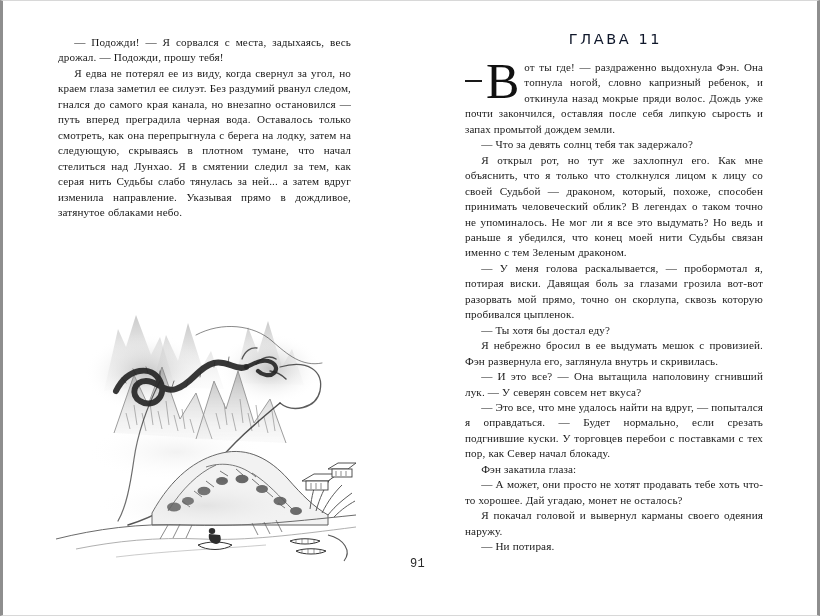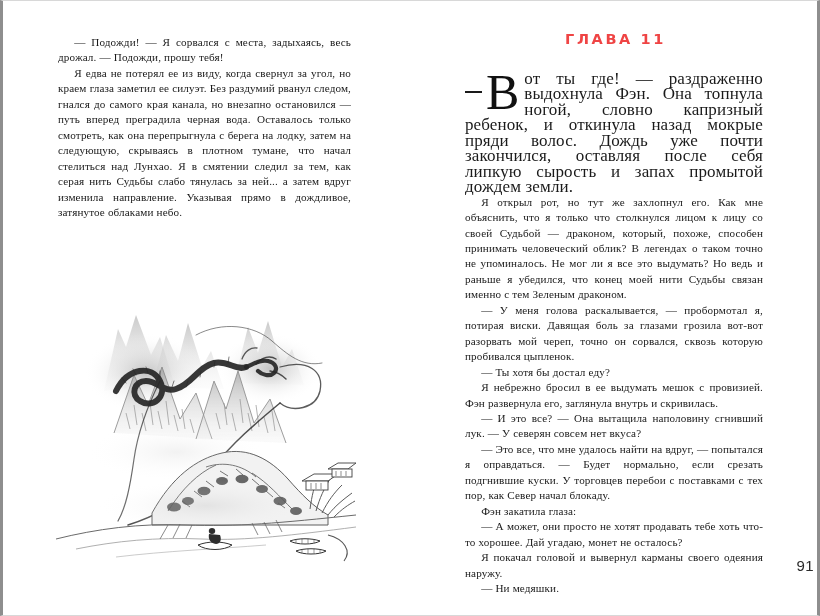--- a/index.html
+++ b/index.html
@@ -62,23 +62,23 @@
     word-spacing: 0.01em;
     letter-spacing: 0.12px;
   }
 
   
   #chapter-heading {
     font-family: "DejaVu Sans", sans-serif;
     font-size: 14.5px;
     letter-spacing: 2.6px;
     text-align: center;
-    color: #ef4444;
-    margin: 0 0 24px 0;
-    font-weight: 700;
+    color: #0f172a;
+    margin: 0 0 13px 0;
+    font-weight: 400;
     padding-left: 3px;
   }
 
   
   #opening-block {
     position: relative;
     overflow: hidden;
   }
   #drop-cap-dash {
     position: absolute;
@@ -94,21 +94,21 @@
     font-size: 50px;
     line-height: 40px;
     margin: 1px 5px 0 21px;
     color: #111111;
     font-weight: 400;
   }
   #opening-paragraph {
     margin: 0;
     text-align: justify;
     text-indent: 0;
-    font-size: 17px;
+    font-size: 11px;
     line-height: 15.45px;
     hyphens: auto;
     -webkit-hyphens: auto;
     letter-spacing: 0.12px;
   }
 
   .ital { }
 
   
   #illustration {
@@ -119,23 +119,23 @@
     height: 300px;
   }
   #illustration svg { display: block; width: 300px; height: 300px; }
 
   
   #page-folio {
     position: absolute;
     left: 0;
     right: 0;
     top: 556px;
-    text-align: right;
-    font-family: Liberation Sans, sans-serif;
-    font-size: 15px;
+    text-align: left;
+    font-family: Liberation Mono, monospace;
+    font-size: 12px;
     color: #2a2a2a;
     letter-spacing: 0.4px;
   }
 </style>
 </head>
 <body>
 
 <div id="book-spread">
 
   <div class="page" id="page-left">
@@ -279,31 +279,32 @@
     <div id="right-text-column">
 
       <h1 id="chapter-heading">ГЛАВА 11</h1>
 
       <div id="opening-block">
         <span id="drop-cap-dash"></span>
         <span id="drop-cap-letter">В</span>
         <p id="opening-paragraph">от ты где! — раздраженно выдохнула Фэн. Она топнула ногой, словно капризный ребенок, и откинула назад мокрые пряди волос. Дождь уже почти закончился, оставляя после себя липкую сырость и запах промытой дождем земли.</p>
       </div>
 
+      <p class="para">— Что за девять солнц тебя так задержало?</p>
 
       <p class="para"><span>Я открыл рот, но тут же захлопнул его. Как мне объяснить, что я только что столкнулся лицом к лицу со своей Судьбой — </span><span class="ital">драконом</span><span>, который, похоже, способен принимать человеческий облик? В легендах о таком точно не упоминалось. Не мог ли я все это выдумать? Но ведь и раньше я убедился, что конец моей нити Судьбы связан именно с тем Зеленым драконом.</span></p>
 
-      <p class="para">— У меня голова раскалывается, — пробормотал я, потирая виски. Давящая боль за глазами грозила вот-вот разорвать мой череп, точно он сорвался, сквозь которую пробивался цыпленок.</p>
+      <p class="para">— У меня голова раскалывается, — пробормотал я, потирая виски. Давящая боль за глазами грозила вот-вот разорвать мой прямо, точно он скорлупа, сквозь которую пробивался цыпленок.</p>
       <p class="para">— Ты хотя бы достал еду?</p>
       <p class="para">Я небрежно бросил в ее выдумать мешок с провизией. Фэн развернула его, заглянула внутрь и скривилась.</p>
       <p class="para">— И это все? — Она вытащила наполовину сгнивший лук. — У северян совсем нет вкуса?</p>
       <p class="para">— Это все, что мне удалось найти на вдруг, — попытался я оправдаться. — Будет нормально, если срезать подгнившие куски. У торговцев перебои с поставками с тех пор, как Север начал блокаду.</p>
       <p class="para">Фэн закатила глаза:</p>
       <p class="para">— А может, они просто не хотят продавать тебе хоть что-то хорошее. Дай угадаю, монет не осталось?</p>
       <p class="para">Я покачал головой и вывернул карманы своего одеяния наружу.</p>
-      <p class="para">— Ни медяшки.</p>
+      <p class="para">— Ни потирая.</p>
     </div>
 
     <div id="page-folio">91</div>
 
   </div>
 
 </div>
 
 </body></html>

